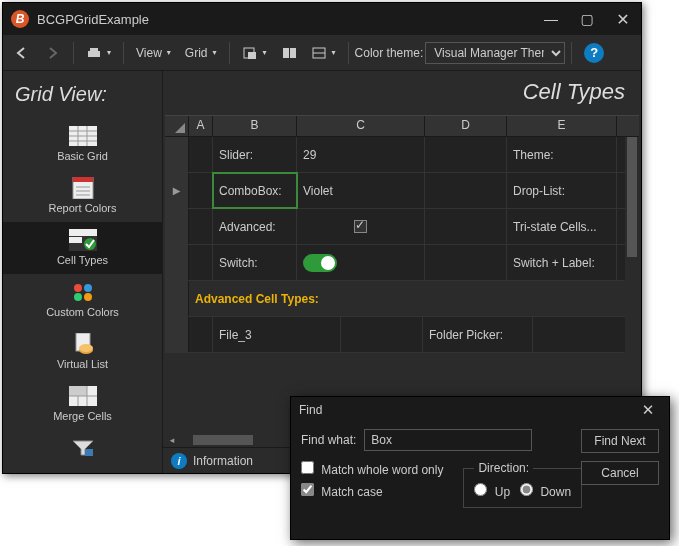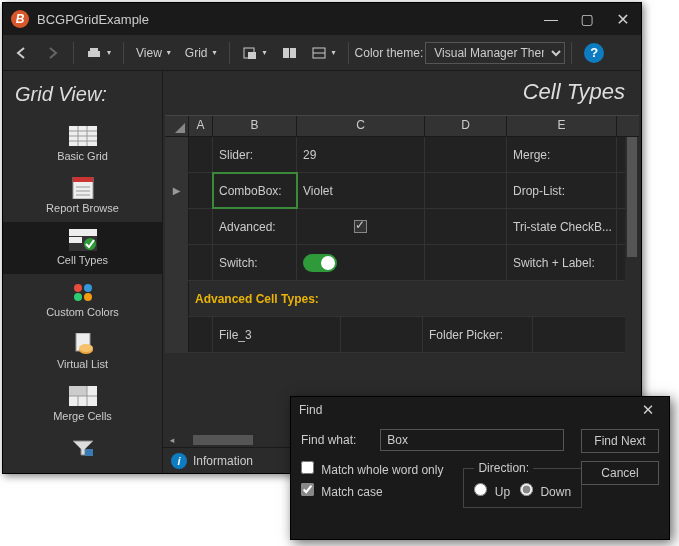--- a/index.html
+++ b/index.html
@@ -63,22 +63,22 @@
 .hscroll .arr { width: 14px; color: #999; text-align: center; font-size: 9px; }
 
 .statusbar { height: 26px; background: #2b2b2b; border-top: 1px solid #1a1a1a; display: flex; align-items: center; padding: 0 8px; color: #ccc; font-size: 12px; gap: 6px; }
 .statusbar .iico { width: 16px; height: 16px; background: #0e7cc1; border-radius: 50%; color: #fff; display: flex; align-items: center; justify-content: center; font-weight: bold; font-size: 11px; font-style: italic; }
 
 .dialog { position: absolute; left: 290px; top: 396px; width: 380px; height: 144px; background: #1a1a1a; border: 1px solid #000; box-shadow: 3px 3px 12px rgba(0,0,0,0.6); color: #ccc; font-size: 12px; }
 .dialog .dtitle { height: 26px; display: flex; align-items: center; padding: 0 8px; }
 .dialog .dtitle .dt { flex: 1; }
 .dialog .dclose { width: 26px; text-align: center; font-size: 15px; cursor: pointer; }
 .dialog .dbody { padding: 6px 10px; position: relative; height: calc(100% - 26px); }
-.dialog .row1 { display: flex; align-items: center; gap: 24px; margin-bottom: 10px; }
-.dialog input[type=text] { background: #1a1a1a; border: 1px solid #555; color: #ccc; padding: 3px 6px; font-size: 12px; width: 184px; }
+.dialog .row1 { display: flex; align-items: center; gap: 8px; margin-bottom: 10px; }
+.dialog input[type=text] { background: #1a1a1a; border: 1px solid #555; color: #ccc; padding: 3px 6px; font-size: 12px; width: 168px; }
 .dialog .btn { border: 1px solid #555; background: #1a1a1a; color: #ccc; padding: 4px 10px; width: 78px; text-align: center; cursor: pointer; font-size: 12px; }
 .dialog .opts { display: flex; gap: 20px; }
 .dialog .col { display: flex; flex-direction: column; gap: 6px; }
 .dialog fieldset { border: 1px solid #444; padding: 6px 10px 8px; }
 .dialog legend { padding: 0 4px; font-size: 12px; }
 .dialog .radios { display: flex; gap: 10px; align-items: center; margin-top: 2px; }
 .dialog input[type=checkbox], .dialog input[type=radio] { accent-color: #888; margin-right: 4px; }
 .dialog .rightbtns { position: absolute; right: 10px; top: 6px; display: flex; flex-direction: column; gap: 8px; }
 </style>
 </head>
@@ -164,21 +164,21 @@
       <div class="item">
         <div class="ic">
             <svg width="24" height="22">
               <rect x="2" y="0" width="20" height="22" fill="#eee" stroke="#999"></rect>
               <rect x="2" y="0" width="20" height="5" fill="#c33"></rect>
               <line x1="5" y1="10" x2="19" y2="10" stroke="#999"></line>
               <line x1="5" y1="14" x2="19" y2="14" stroke="#999"></line>
               <line x1="5" y1="18" x2="19" y2="18" stroke="#999"></line>
             </svg>
           </div>
-        <span>Report Browse</span>
+        <span>Report Colors</span>
       </div>
       <div class="item sel">
         <div class="ic">
             <svg width="28" height="22">
               <rect width="28" height="22" fill="#333"></rect>
               <rect x="0" y="0" width="28" height="7" fill="#eee"></rect>
               <rect x="0" y="8" width="13" height="6" fill="#eee"></rect>
               <circle cx="21" cy="15" r="6" fill="#2e9a3a"></circle>
               <path d="M17 15 L20 18 L25 11" stroke="#fff" stroke-width="2" fill="none"></path>
             </svg>
@@ -240,39 +240,39 @@
           <div class="gh wD">D</div>
           <div class="gh wE">E</div>
         </div>
         <div class="gbody">
           <div class="grow">
             <div class="rh"></div>
             <div class="gc wA"></div>
             <div class="gc wB">Slider:</div>
             <div class="gc wC">29</div>
             <div class="gc wD"></div>
-            <div class="gc wE">Merge:</div>
+            <div class="gc wE">Theme:</div>
           </div>
           <div class="grow hilite">
             <div class="rh">▶</div>
             <div class="gc wA"></div>
             <div class="gc wB selcell">ComboBox:</div>
             <div class="gc wC">Violet</div>
             <div class="gc wD"></div>
             <div class="gc wE">Drop-List:</div>
           </div>
           <div class="grow">
             <div class="rh"></div>
             <div class="gc wA"></div>
             <div class="gc wB">Advanced:</div>
             <div class="gc wC">
                 <div class="chk on"></div>
               </div>
             <div class="gc wD"></div>
-            <div class="gc wE">Tri-state CheckB...</div>
+            <div class="gc wE">Tri-state Cells...</div>
           </div>
           <div class="grow">
             <div class="rh"></div>
             <div class="gc wA"></div>
             <div class="gc wB">Switch:</div>
             <div class="gc wC">
                 <div class="switch"></div>
               </div>
             <div class="gc wD"></div>
             <div class="gc wE">Switch + Label:</div>

